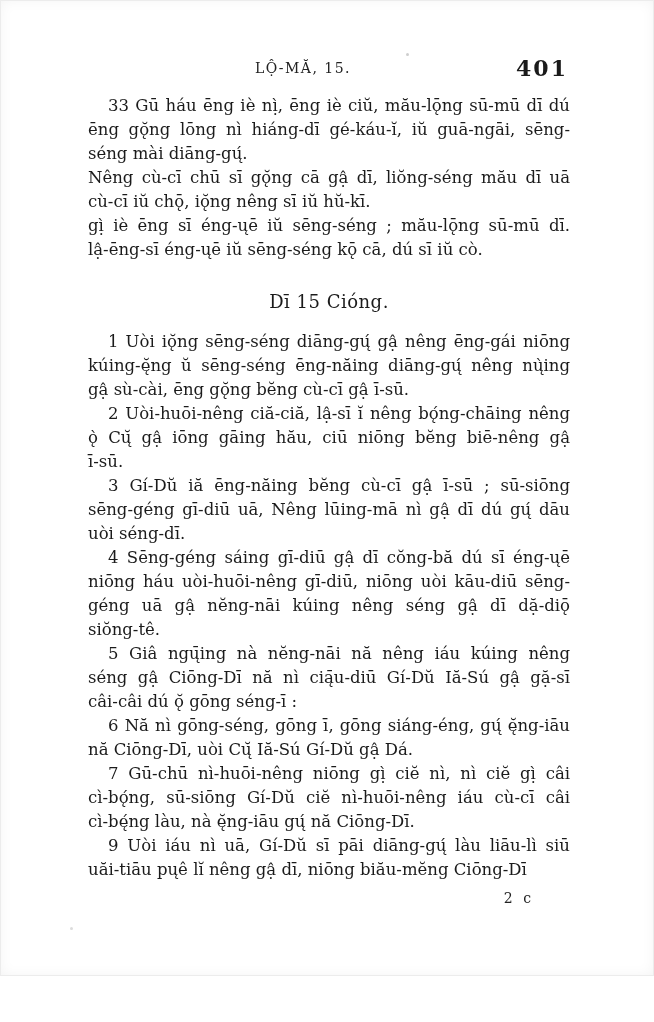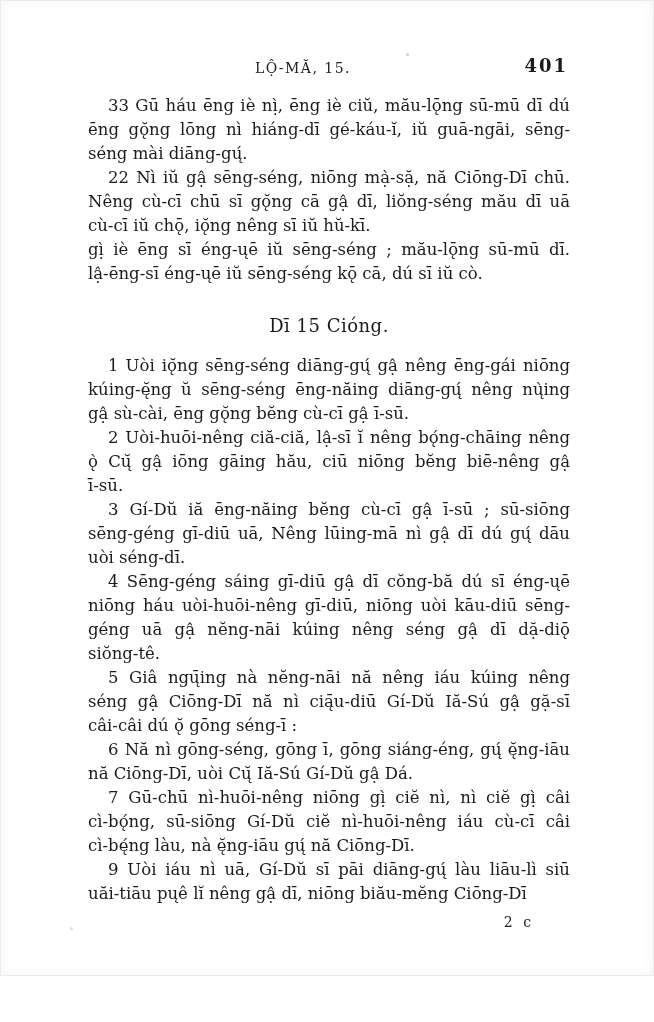--- a/index.html
+++ b/index.html
@@ -18,21 +18,21 @@
     border:1px solid #ececec;
   }
   
   .running-head{
     position:absolute;top:60px;left:303px;transform:translateX(-50%);
     font-size:14px;letter-spacing:1.5px;white-space:nowrap;
     color:#222;
   }
   .page-number{
     position:absolute;top:55px;right:86px;
-    font-size:18px;font-weight:700;letter-spacing:2px;color:#1a1a1a;
+    font-size:22px;font-weight:700;letter-spacing:2px;color:#1a1a1a;
   }
   
   .textcol{
     position:absolute;left:88px;top:94px;width:482px;
     font-size:16.5px;line-height:24px;
     color:#1b1b1b;
   }
   .verse{margin:0;}
   .tline{
     text-align:justify;
@@ -85,21 +85,20 @@
 
   <div class="page-number">401</div>
 
   <div class="textcol">
       <div class="verse">
         <div class="tline first">33 Gū háu ēng iè nị̀, ēng iè ciŭ, mău-lǭng sū-mū dī dú</div>
         <div class="tline">ēng gǫ̆ng lōng nì hiáng-dī gé-káu-ĭ, iŭ guā-ngāi, sēng-</div>
         <div class="tline lastline">séng mài diāng-gų́.</div>
       </div>
       <div class="verse">
-        <div class="tline first">22 Nì iŭ gậ sēng-séng, niōng mạ̀-sặ, nă Ciōng-Dī chū.</div>
         <div class="tline">Nêng cù-cī chū sī gǫ̆ng cā gậ dī, liŏng-séng mău dī uā</div>
         <div class="tline lastline">cù-cī iŭ chǭ, iǫ̆ng nêng sī iŭ hŭ-kī.</div>
       </div>
       <div class="verse">
         <div class="tline">gị̀ iè ēng sī éng-ųē iŭ sēng-séng ; mău-lǭng sū-mū dī.</div>
         <div class="tline lastline">lậ-ēng-sī éng-ųē iŭ sēng-séng kǭ cā, dú sī iŭ cò.</div>
       </div>
       <div class="chapter-head">Dī 15 Cióng.</div>
       <div class="verse">
         <div class="tline first">1 Uòi iǫ̆ng sēng-séng diāng-gų́ gậ nêng ēng-gái niōng</div>

